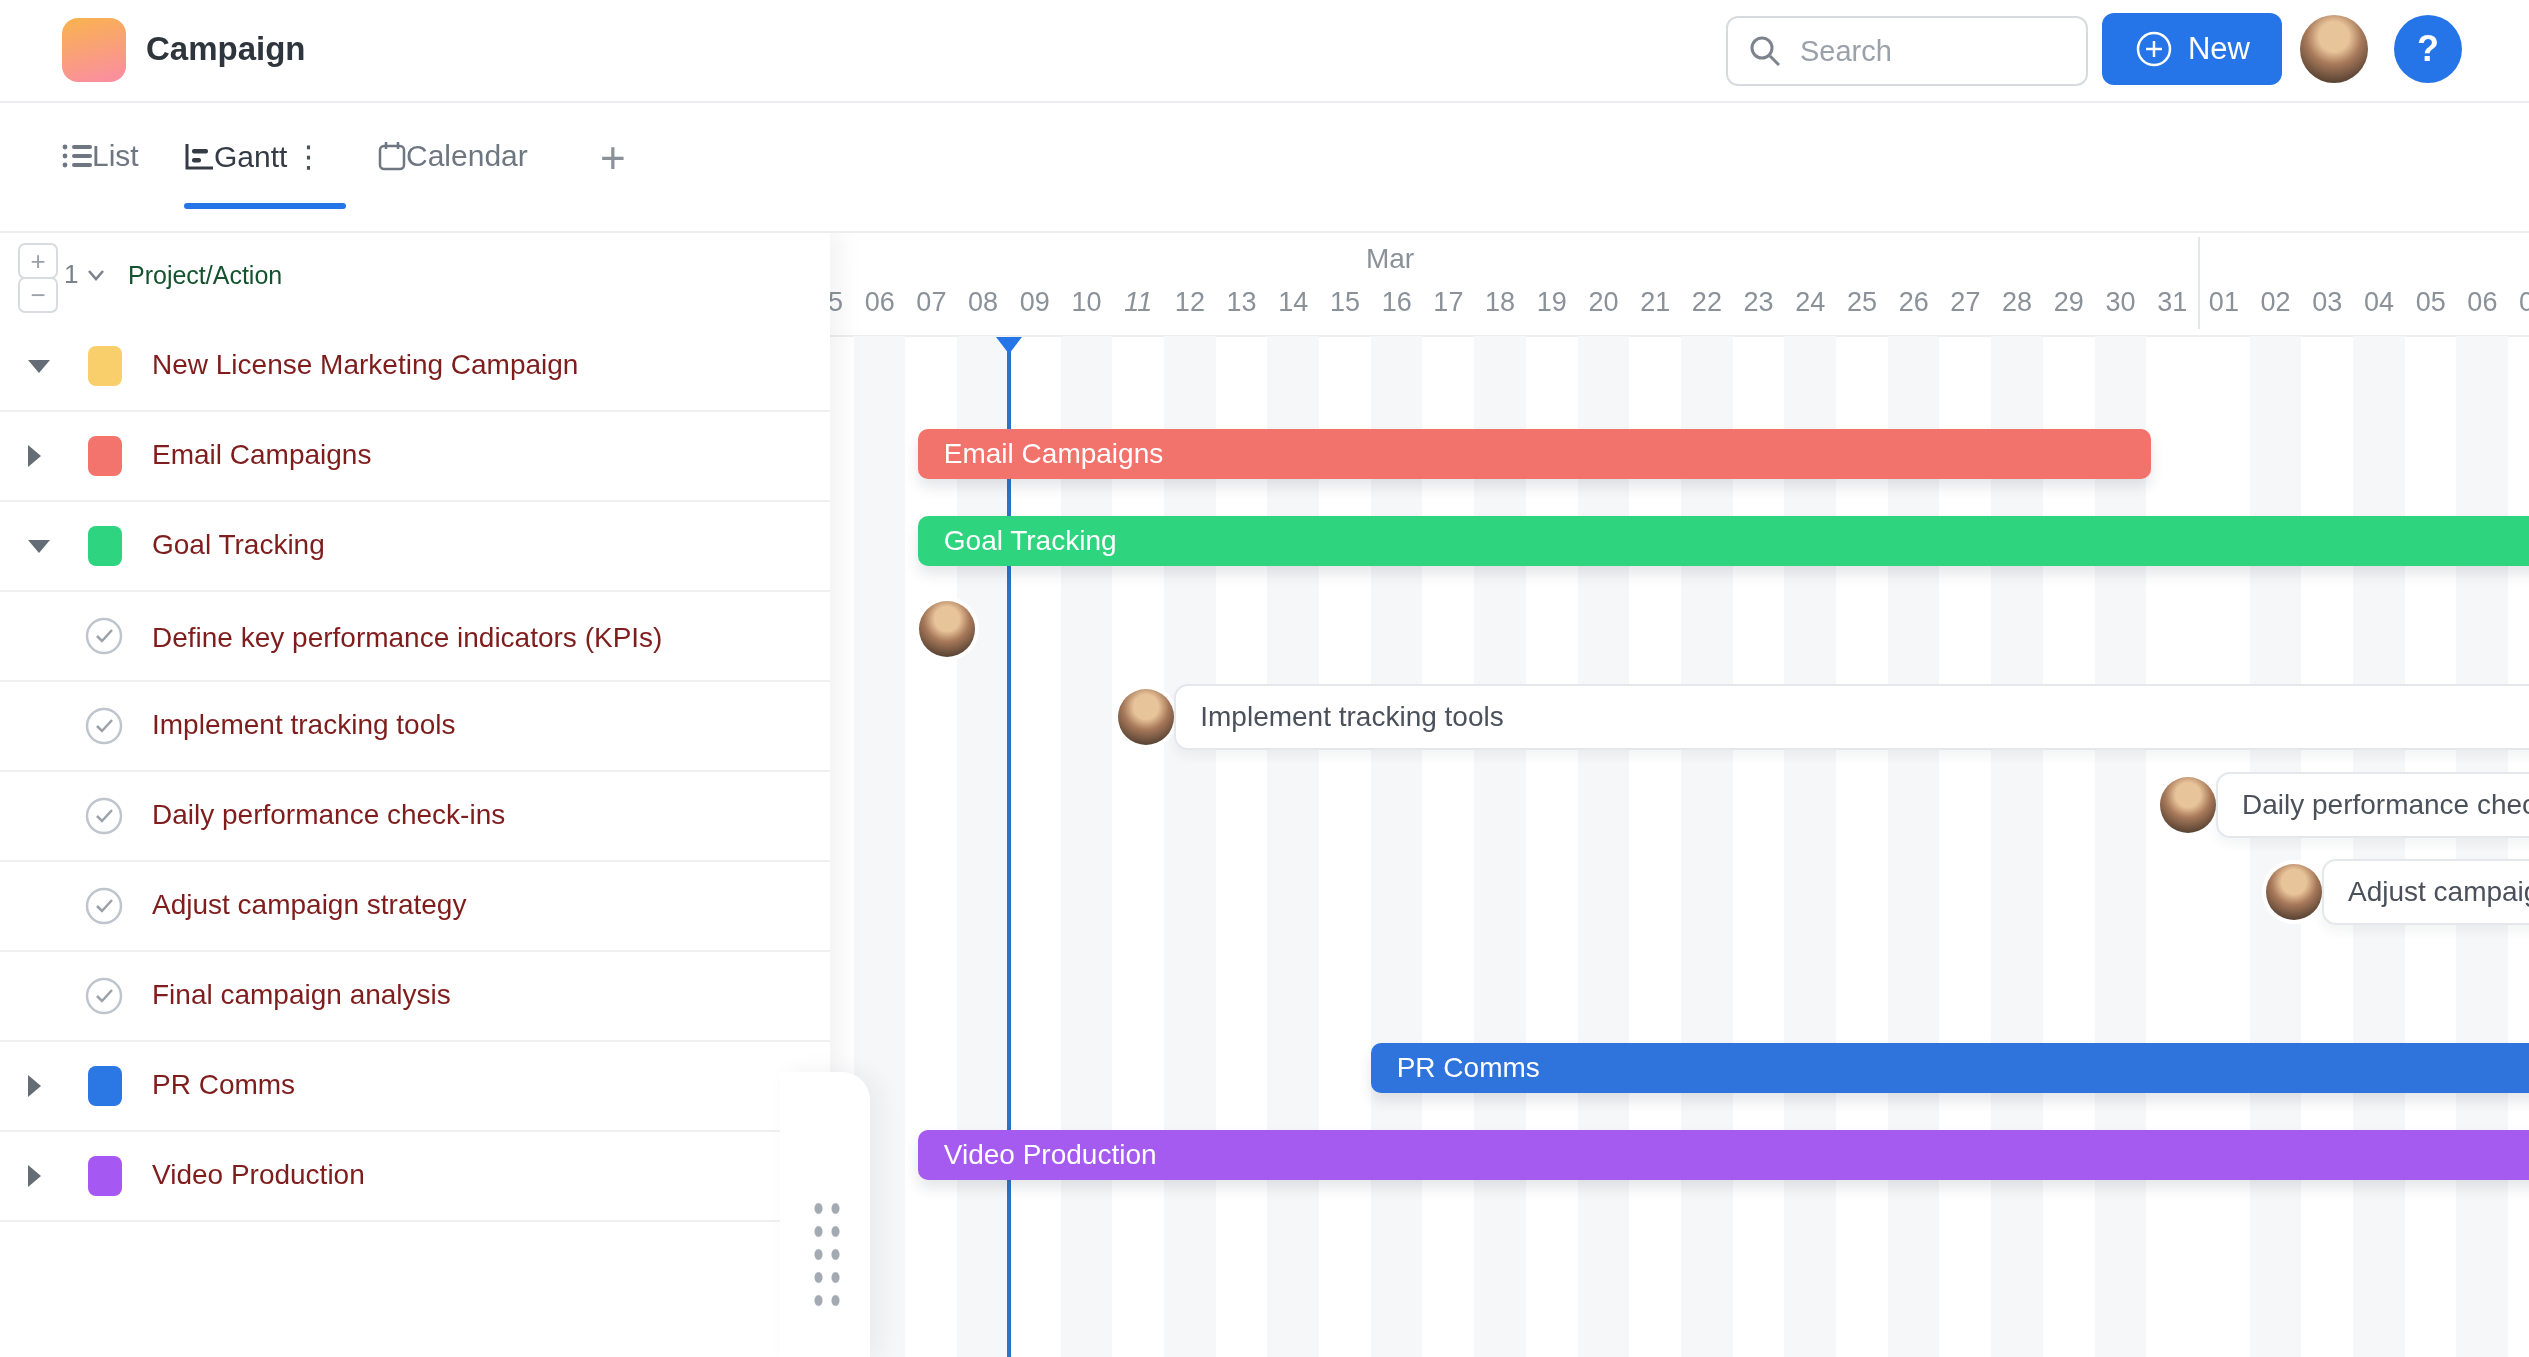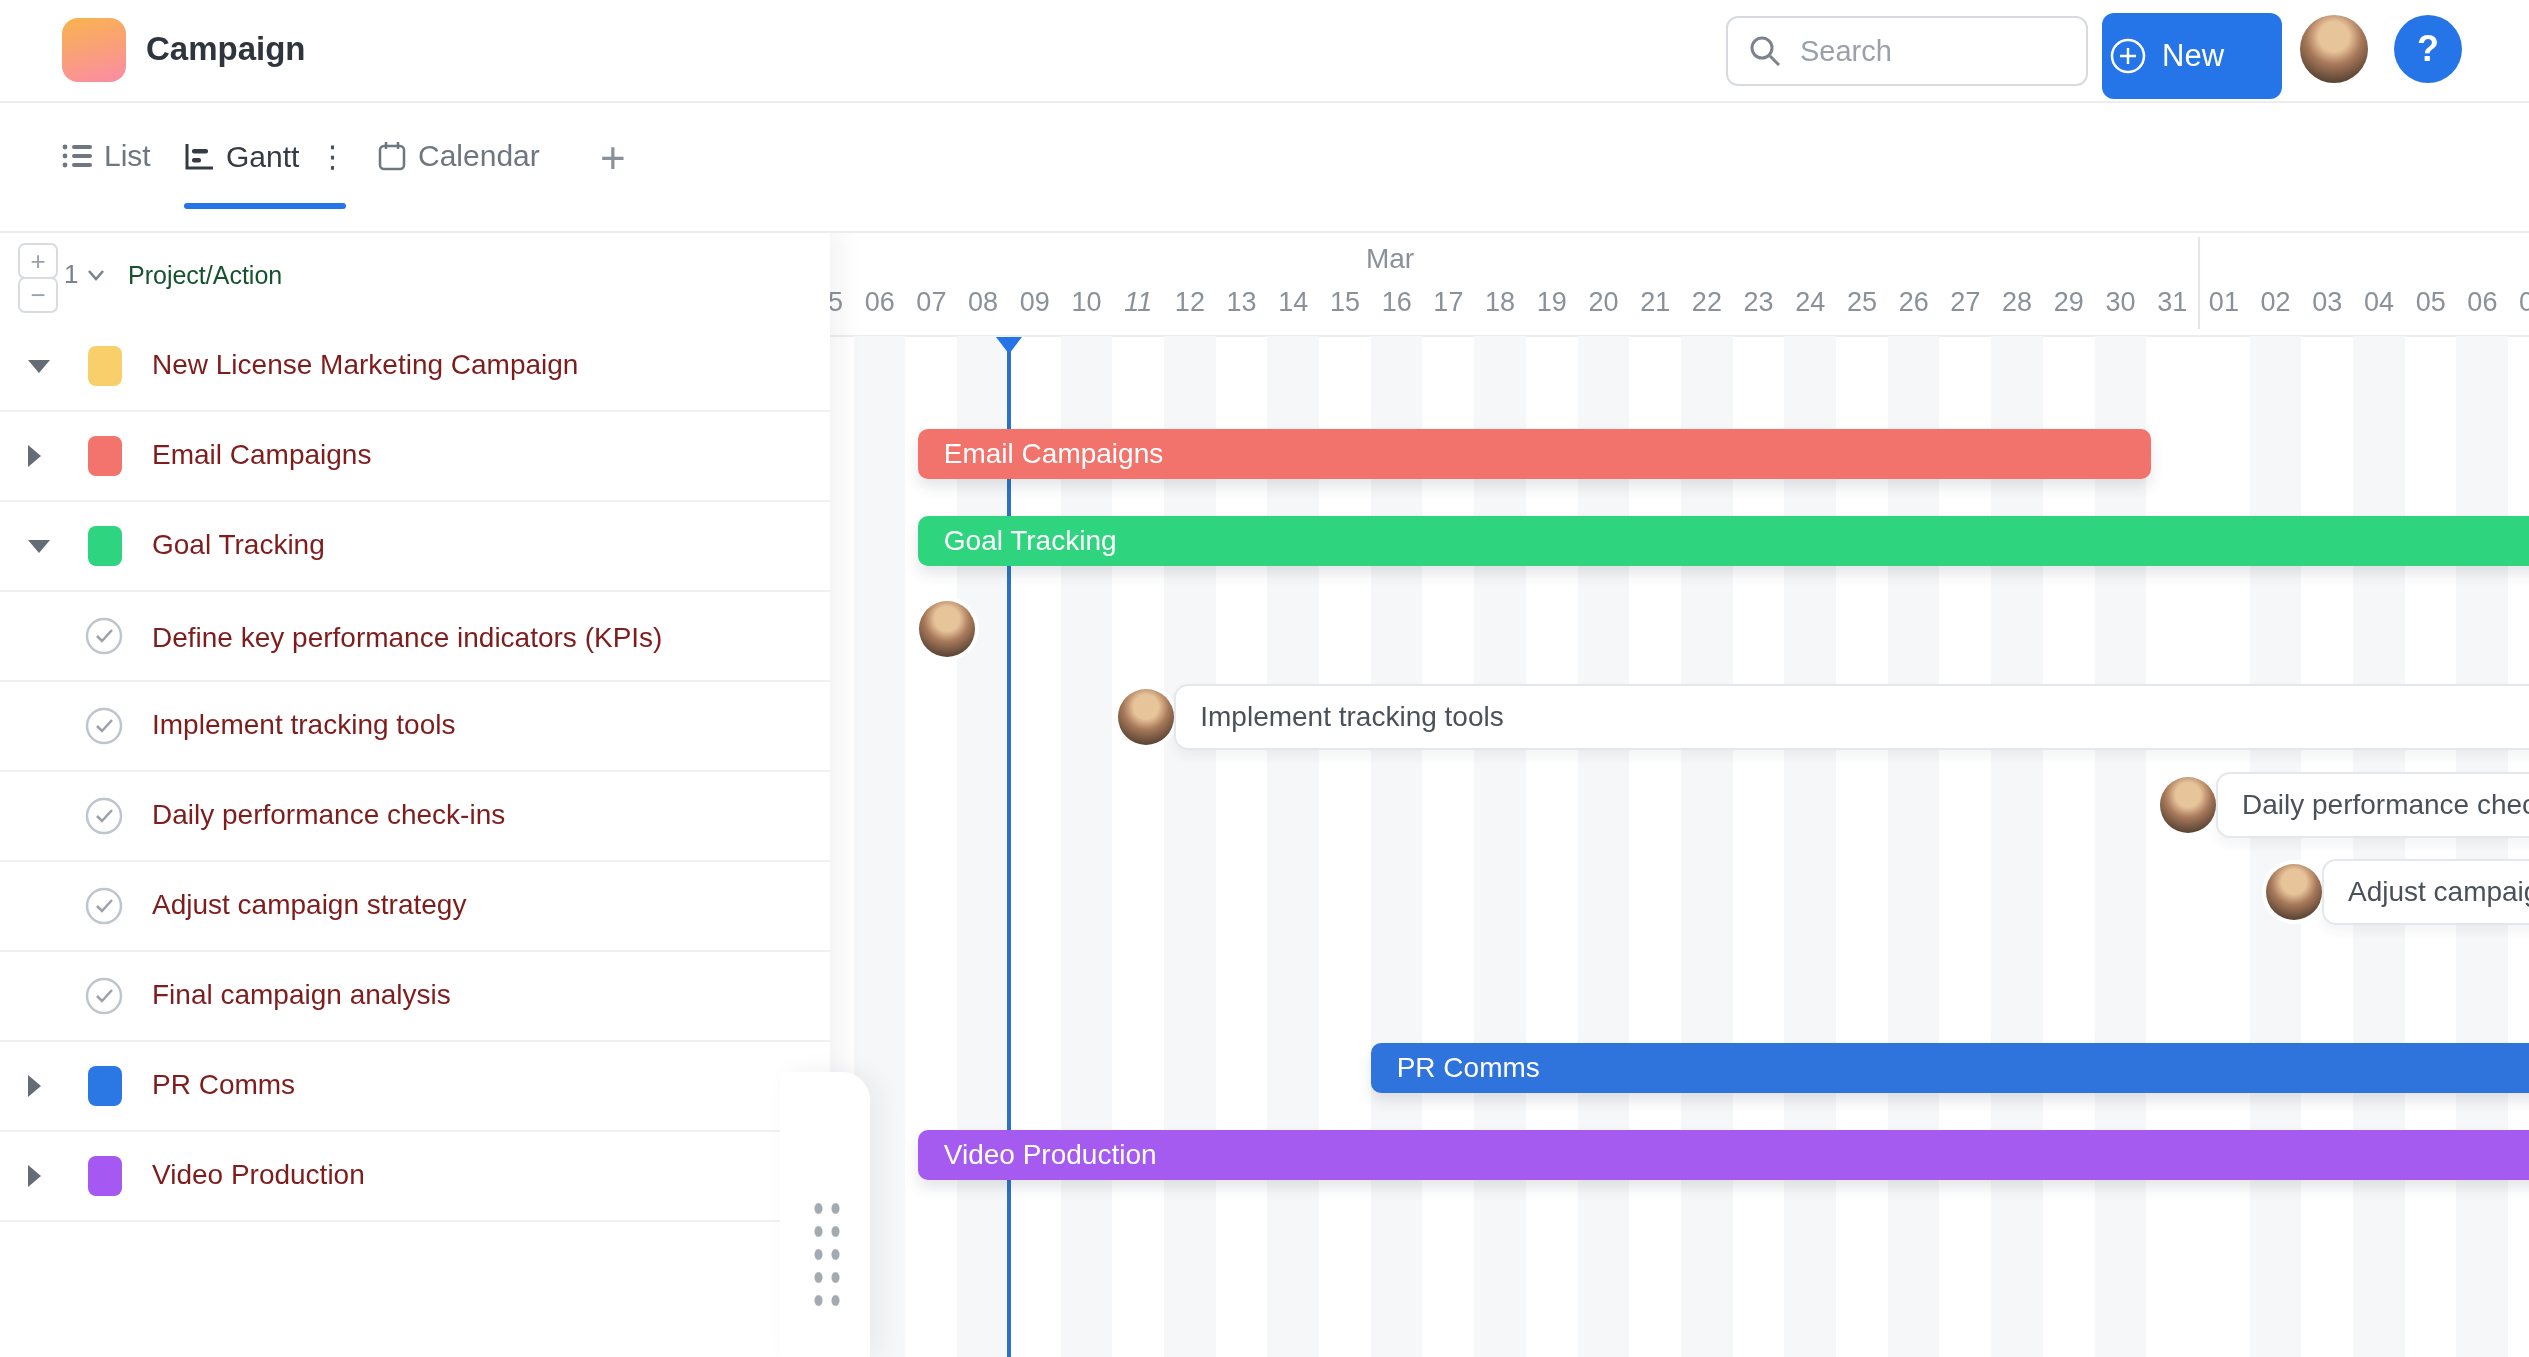--- a/index.html
+++ b/index.html
@@ -11,32 +11,32 @@
           border-bottom:2px solid #ebedf0;display:flex;align-items:center;}
   #logo{position:absolute;left:62px;top:18px;width:64px;height:64px;border-radius:16px;
         background:linear-gradient(165deg,#f9b054 8%,#fa8f9e 92%);}
   #apptitle{position:absolute;left:146px;top:30px;font-size:33px;font-weight:700;color:#2f353d;}
   #searchbox{position:absolute;left:1726px;top:16px;width:358px;height:66px;border:2px solid #d7dbe0;
              border-radius:12px;display:flex;align-items:center;background:#fff;}
   #searchbox svg{margin-left:20px;}
   #searchbox input{border:none;outline:none;font-size:29px;color:#3b424c;margin-left:16px;width:250px;
                    font-family:"Liberation Sans",sans-serif;background:transparent;}
   #searchbox input::placeholder{color:#9aa1ab;}
-  #newbtn{position:absolute;left:2102px;top:13px;width:180px;height:86px;background:#2574e8;border:none;
-          border-radius:12px;color:#fff;font-size:31px;display:flex;align-items:center;
+  #newbtn{position:absolute;left:2102px;top:13px;width:180px;height:72px;background:#2574e8;border:none;
+          border-radius:12px;color:#fff;font-size:31px;display:flex;align-items:center;justify-content:center;
           gap:14px;cursor:pointer;font-family:"Liberation Sans",sans-serif;}
   #useravatar{position:absolute;left:2300px;top:15px;width:68px;height:68px;border-radius:50%;
         background:radial-gradient(circle at 50% 32%,#e8c49a 0 26%,#a8795a 48%,#5d4636 78%,#3e3027);}
   #helpbtn{position:absolute;left:2394px;top:15px;width:68px;height:68px;border-radius:50%;background:#2574e8;
            color:#fff;font-size:36px;font-weight:700;border:none;display:flex;align-items:center;justify-content:center;cursor:pointer;}
 
   
   #tabbar{position:absolute;left:0;top:103px;width:2529px;height:128px;background:#fff;
           border-bottom:2px solid #ebedf0;}
-  .tab{position:absolute;top:36px;display:flex;align-items:center;gap:12px;font-size:30px;color:#6e7681;cursor:pointer;}
+  .tab{position:absolute;top:36px;display:flex;align-items:center;font-size:30px;color:#6e7681;cursor:pointer;}
   .tab.active{color:#343b44;}
   #tab-list{left:62px;}
   #tab-gantt{left:184px;}
   #tab-calendar{left:378px;}
   #tab-add{left:600px;top:30px;font-size:44px;color:#8a9199;position:absolute;cursor:pointer;font-weight:300;}
   #gantt-underline{position:absolute;left:184px;top:100px;width:162px;height:6px;border-radius:3px;background:#2574e8;}
   .kebab{font-size:30px;color:#4a515b;letter-spacing:0;padding-left:6px;cursor:pointer;}
 
   
   #gantt{position:absolute;left:0;top:231px;width:2529px;height:1126px;background:#fff;overflow:hidden;}

